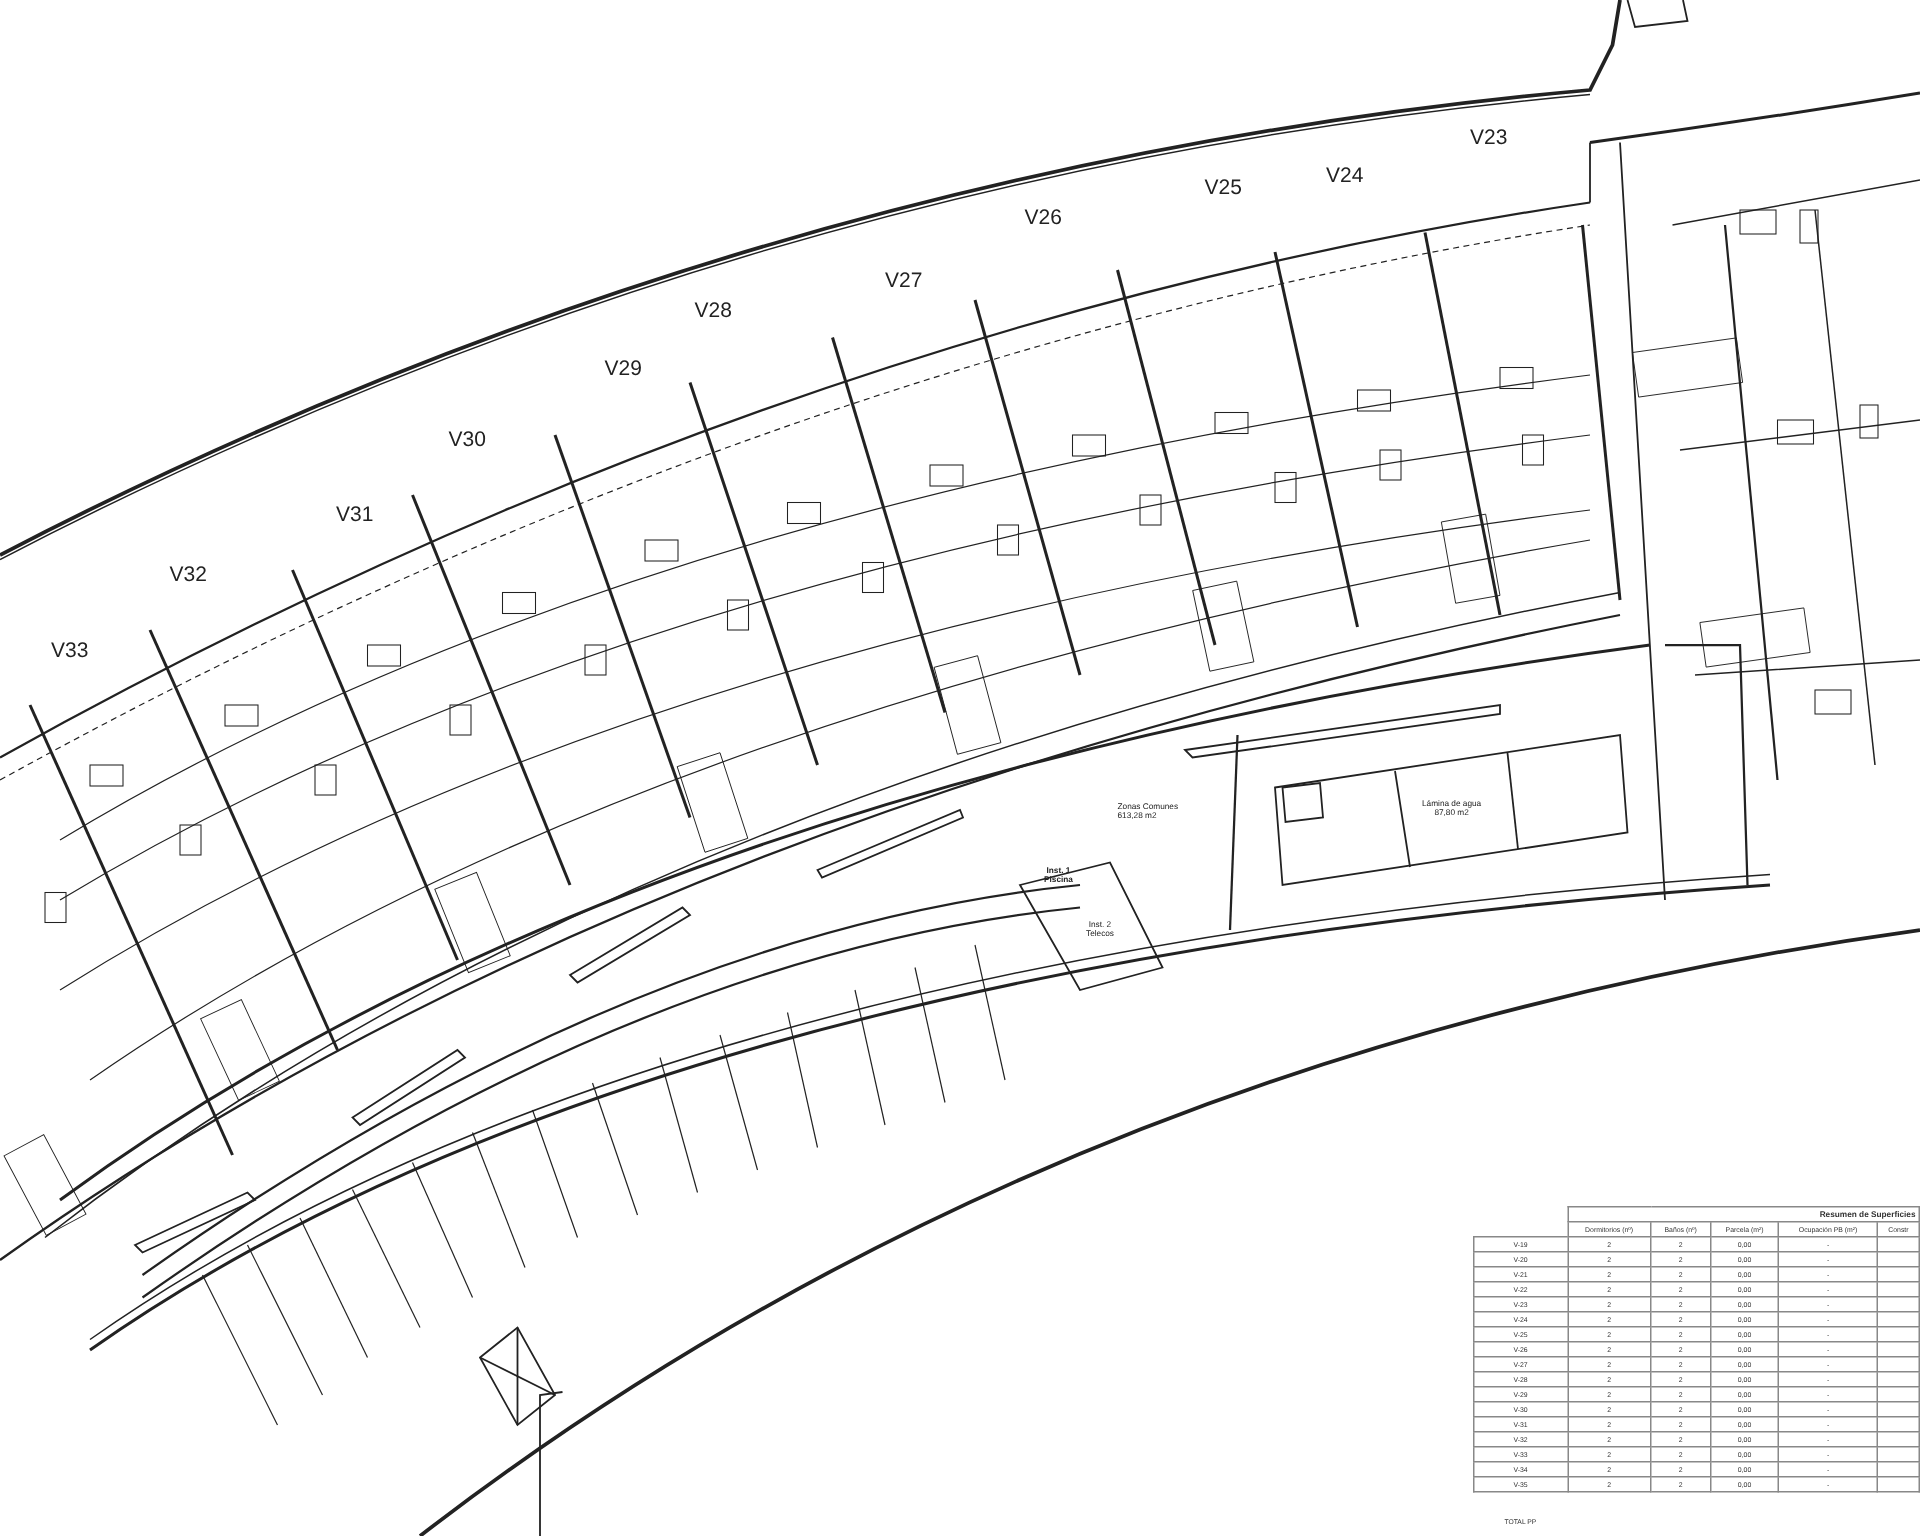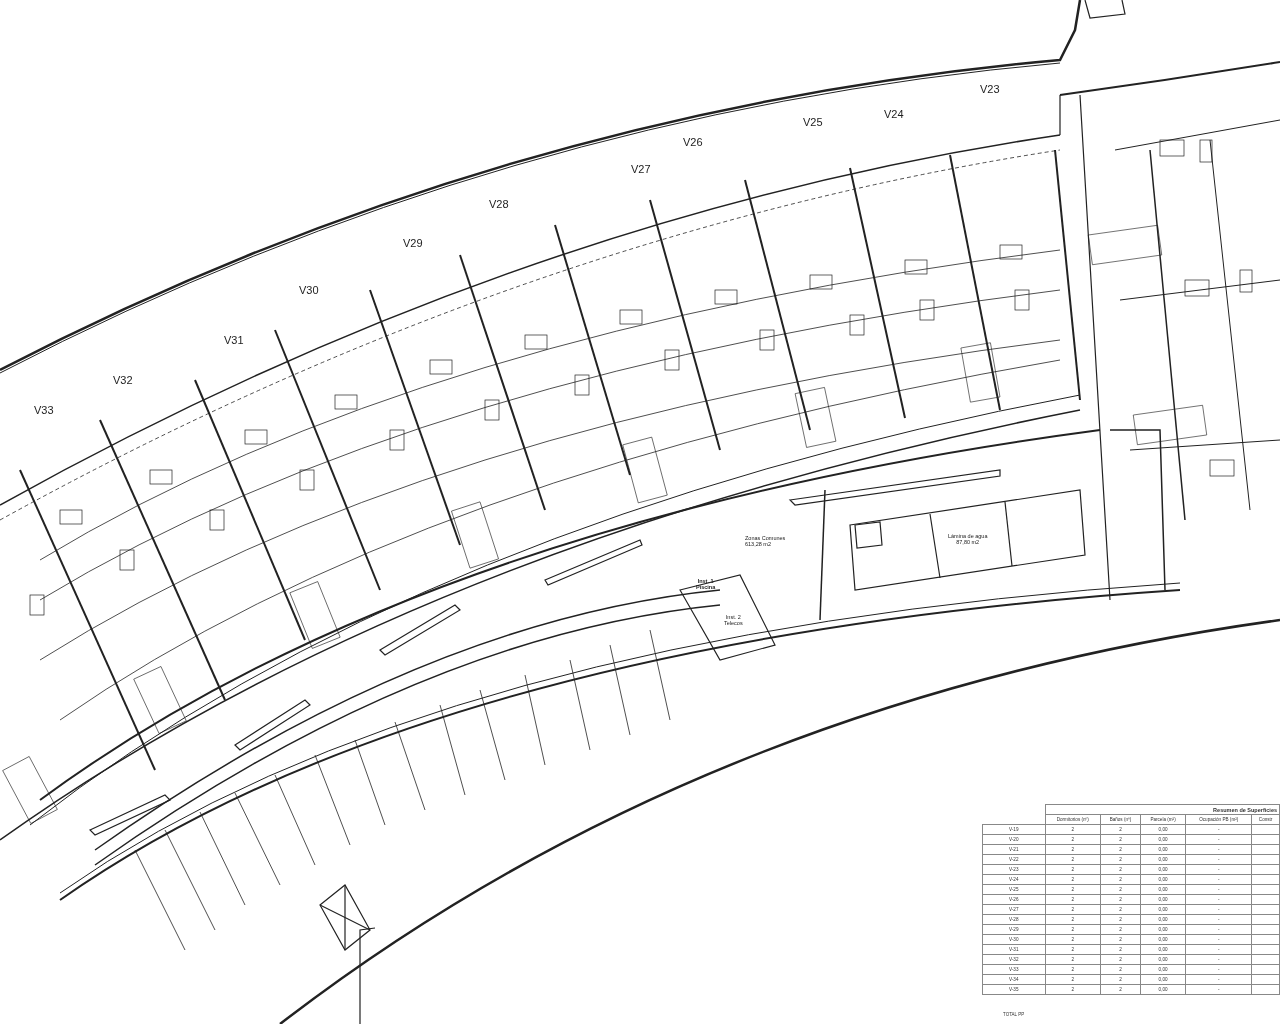--- a/index.html
+++ b/index.html
@@ -1,19 +1,19 @@
 <!DOCTYPE html>
 <html><head>
 <meta charset="utf-8">
 <style>
   html,body{margin:0;padding:0;background:#fff;}
   body{width:1280px;height:1024px;overflow:hidden;position:relative;font-family:"Liberation Sans",sans-serif;}
   #plan{position:absolute;left:0;top:0;width:1280px;height:1024px;}
   .lbl{position:absolute;font-size:10px;color:#222;white-space:nowrap;}
-  .unit-label{font-size:11px;color:#222;}
+  .unit-label{font-size:14px;color:#222;}
   .sm{font-size:5.5px;color:#222;line-height:6px;text-align:center;}
   #summary{position:absolute;left:982px;top:804px;width:298px;}
   #summary table{border-collapse:collapse;font-size:4.6px;color:#333;width:100%;}
   #summary td,#summary th{border:1px solid #888;height:9px;padding:0 2px;text-align:center;font-weight:normal;}
   #summary .title{font-weight:bold;font-size:5.5px;text-align:right;border:1px solid #888;}
   #total{position:absolute;left:1003px;top:1012px;font-size:4.5px;color:#333;}
 </style>
 </head>
 <body>
 
@@ -145,27 +145,27 @@
       <rect x="1210" y="460" width="24" height="16"></rect>
     </g>
   </g>
 </svg>
 
 <div>
   <span class="lbl unit-label" style="left:980px;top:83px;">V23</span>
   <span class="lbl unit-label" style="left:884px;top:108px;">V24</span>
   <span class="lbl unit-label" style="left:803px;top:116px;">V25</span>
   <span class="lbl unit-label" style="left:683px;top:136px;text-align:right;">V26</span>
-  <span class="lbl unit-label" style="left:590px;top:163px;margin-left:41px;">V27</span>
-  <span class="lbl unit-label" style="left:489px;top:198px;text-align:center;">V28</span>
+  <span class="lbl unit-label" style="left:590px;top:178px;">V27</span>
+  <span class="lbl unit-label" style="left:463px;top:198px;text-align:center;">V28</span>
   <span class="lbl unit-label" style="left:403px;top:237px;">V29</span>
   <span class="lbl unit-label" style="left:299px;top:284px;">V30</span>
   <span class="lbl unit-label" style="left:224px;top:334px;">V31</span>
   <span class="lbl unit-label" style="left:113px;top:374px;">V32</span>
-  <span class="lbl unit-label" style="left:34px;top:404px;">V33</span>
+  <span class="lbl unit-label" style="left:34px;top:425px;">V33</span>
 </div>
 
 <div class="lbl sm" style="left:745px;top:535px;text-align:left;">
   <div>Zonas Comunes</div>
   <div>613,28 m2</div>
 </div>
 <div class="lbl sm" style="left:948px;top:533px;">
   <div>Lámina de agua</div>
   <div>87,80 m2</div>
 </div>

